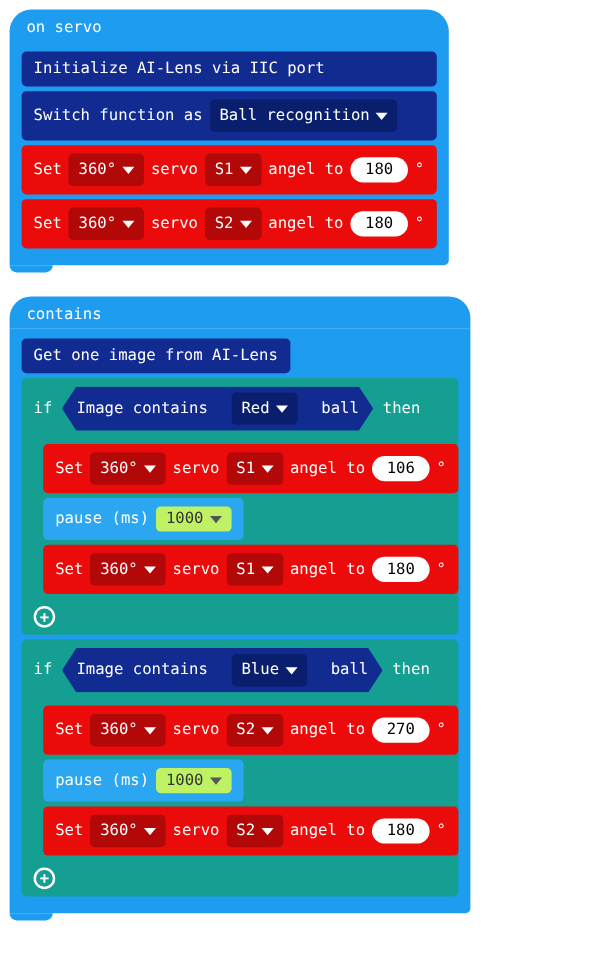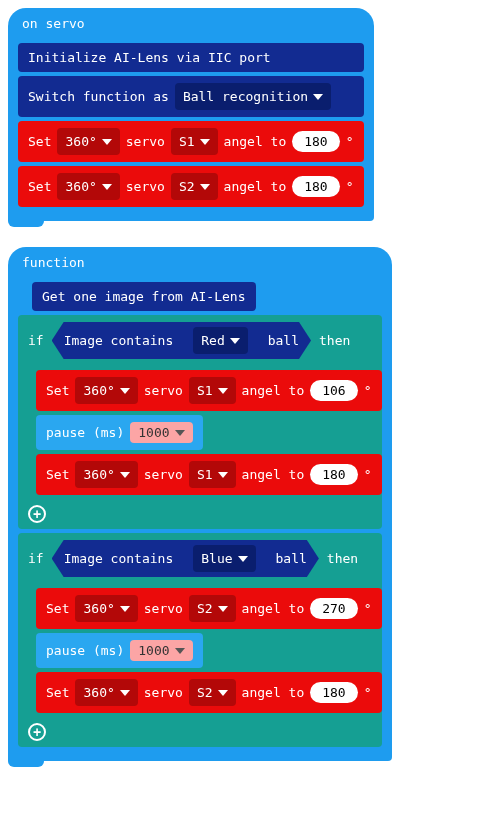--- a/index.html
+++ b/index.html
@@ -46,21 +46,21 @@
     border-radius: 4px;
     padding: 6px 8px;
     display: inline-flex;
     align-items: center;
     gap: 5px;
     font-family: monospace;
   }
   .dropdown-red { background: #b30808; }
   .dropdown-navy { background: #0a1e6e; }
   .dropdown-white {
-    background: #fca5a5;
+    background: #bef264;
     color: #333;
     border-radius: 4px;
     padding: 3px 8px;
     display: inline-flex;
     align-items: center;
     gap: 5px;
   }
   .oval {
     background: #fff;
     color: #000000;
@@ -179,25 +179,25 @@
 
   </div>
   <div class="notch-spacer"></div>
 </div>
 
 <br>
 
 
 <div class="hat-block">
   <div class="hat-top">
-    <span>function</span>
+    <span>contains</span>
   </div>
   <div class="hat-body">
 
-    <div class="stmt stmt-darkblue" style="width:fit-content;margin-left:14px;">
+    <div class="stmt stmt-darkblue" style="width:fit-content;">
       <span>Get one image from AI-Lens</span>
     </div>
 
     <div class="c-block">
       <div class="c-header">
         <span>if</span>
         <span class="hex">
           <span>Image contains</span>
           <span class="dropdown dropdown-navy">
             <span>Red</span>

